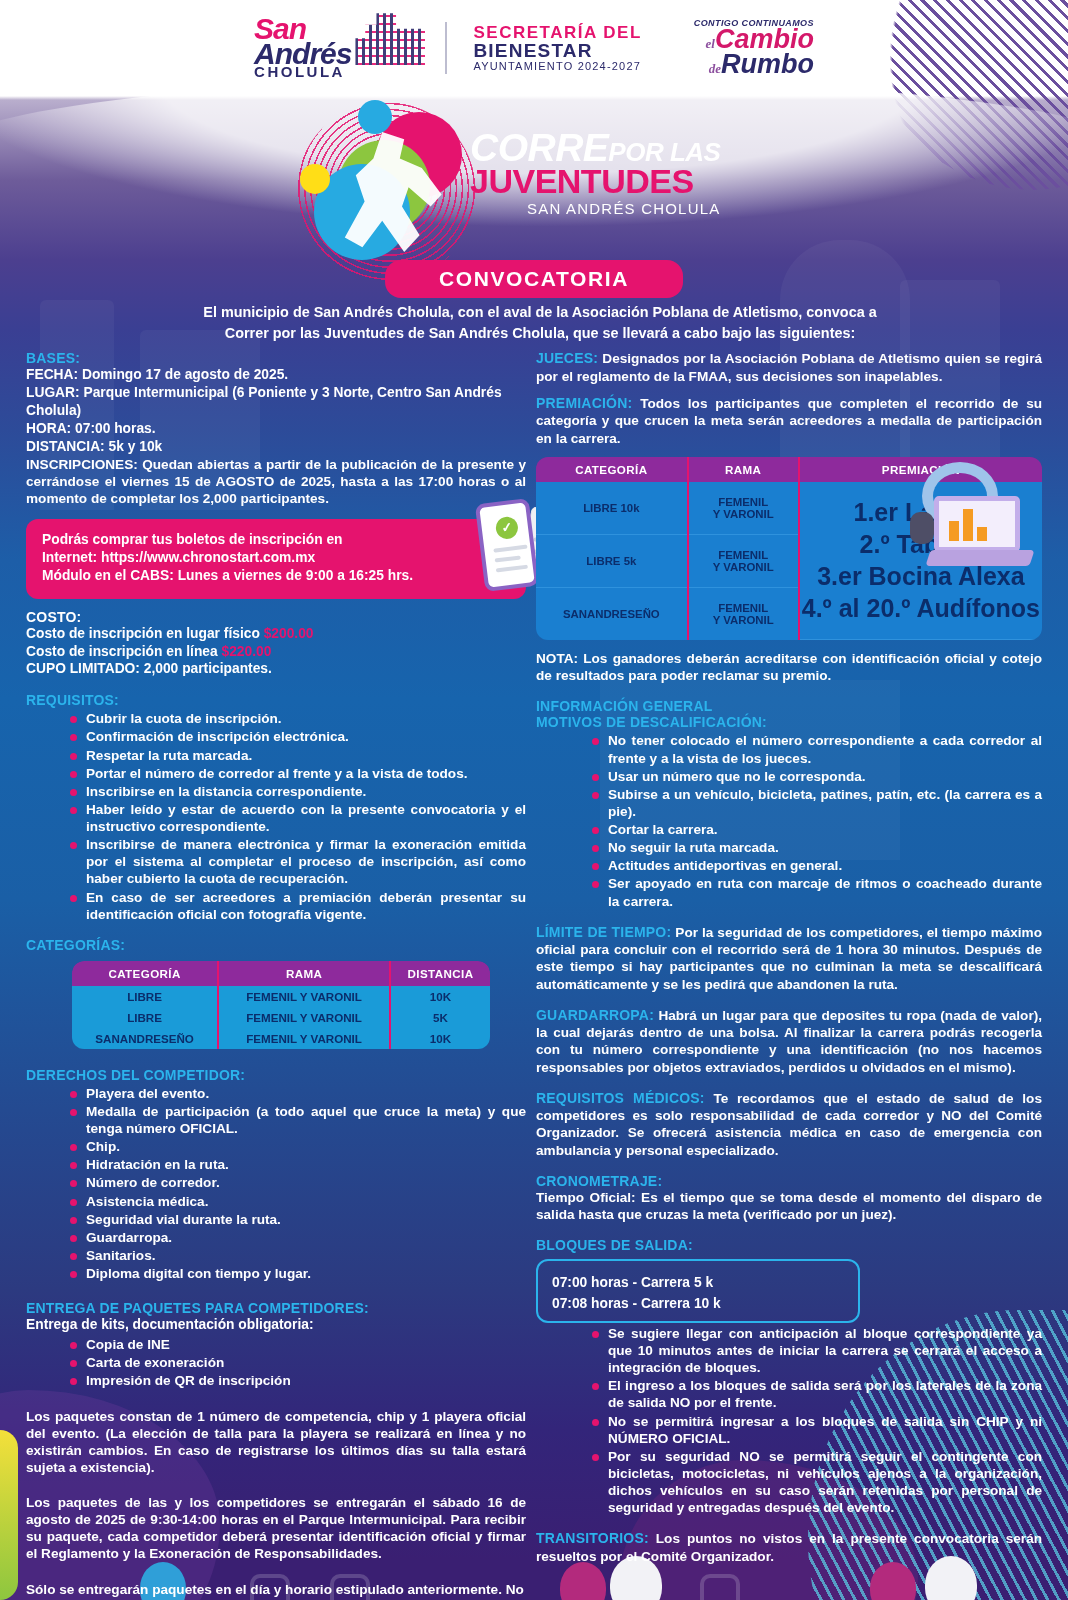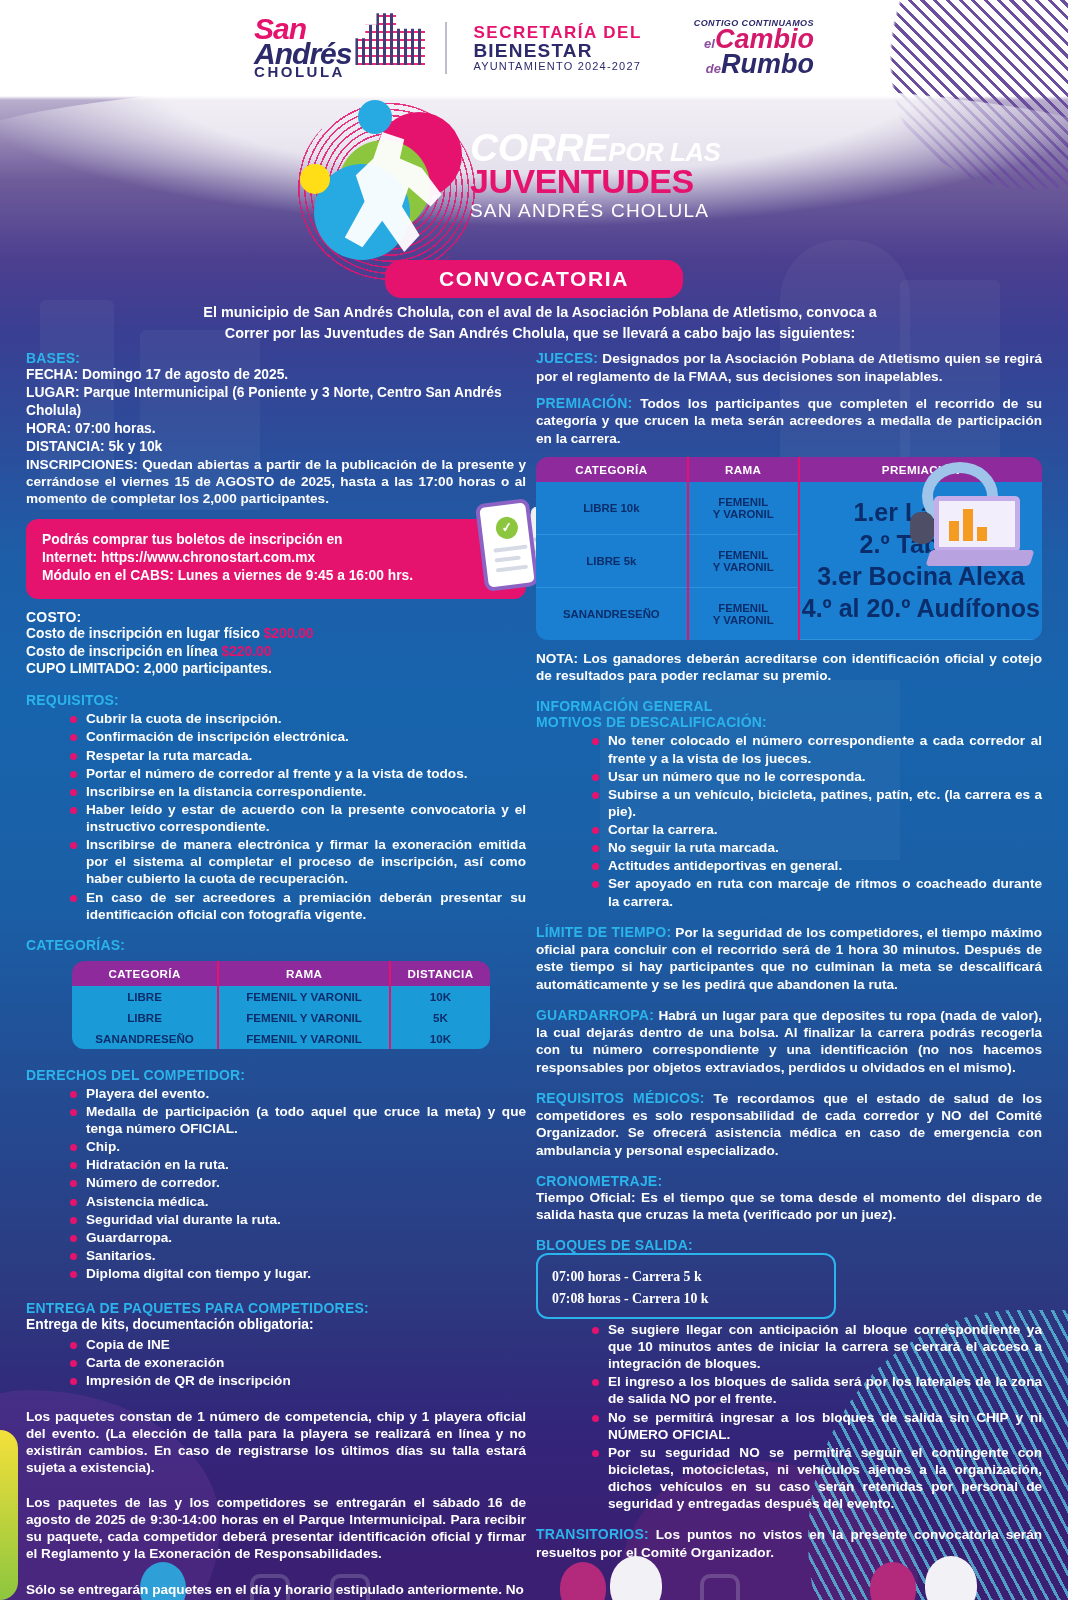--- a/index.html
+++ b/index.html
@@ -88,21 +88,21 @@
     clip-path: polygon(0 100%,0 48%,14% 48%,14% 22%,30% 22%,30% 0,58% 0,58% 30%,100% 30%,100% 100%);
   }
   .vdiv { width: 2px; height: 52px; background: #bdbdd0; margin-left: 60px;}
   #logo-bienestar { line-height: 1.02; }
   #logo-bienestar .b1 { font-size: 17px; font-weight: bold; color: #e5136e; letter-spacing: 1.5px; }
   #logo-bienestar .b2 { font-size: 19px; font-weight: bold; color: #2c2a6b; letter-spacing: 1.2px; }
   #logo-bienestar .b3 { font-size: 11px; color: #2c2a6b; letter-spacing: 1.2px; }
   #logo-cambio { line-height: .92; text-align: right; margin-left: 26px; }
   #logo-cambio .c0 { font-size: 9px; font-weight: bold; font-style: italic; color: #2c2a6b; letter-spacing: .4px; }
   #logo-cambio .c1 { font-size: 27px; font-weight: bold; font-style: italic; color: #d4186a; }
-  #logo-cambio .c1 small, #logo-cambio .c2 small { font-size: 13px; color: #8c4f9e; }
+  #logo-cambio .c1 small, #logo-cambio .c2 small { font-size: 13px; color: #8c4f9e; font-family: Liberation Serif, serif; }
   #logo-cambio .c2 { font-size: 27px; font-weight: bold; font-style: italic; color: #2c2a6b; }
 
   
   #hero { position: absolute; top: 100px; left: 0; width: 100%; height: 190px; }
   #hero-emblem { position: absolute; left: 296px; top: 2px; width: 180px; height: 180px; }
   #hero-emblem .ring {
     position:absolute; inset:0; border-radius:50%;
     background: repeating-radial-gradient(circle at 52% 48%, #e5136e 0 1.5px, transparent 1.5px 6px);
     opacity:.85;
   }
@@ -114,21 +114,21 @@
   #hero-emblem .runner {
     position:absolute; left:40px; top:30px; width:110px; height:120px;
     background: #fff;
     clip-path: polygon(42% 0,62% 6%,58% 22%,78% 30%,96% 52%,86% 62%,66% 46%,60% 62%,76% 86%,62% 100%,42% 74%,24% 96%,8% 88%,26% 58%,18% 36%,34% 22%);
     opacity:.95;
   }
   #hero-text { position: absolute; left: 470px; top: 28px; }
   #hero-text .line1 { font-size: 39px; font-weight: bold; font-style: italic; color:#ffffff; letter-spacing:-.5px; line-height: 1; }
   #hero-text .line1 span { font-size: 26px; }
   #hero-text .line2 { font-size: 34px; font-weight: bold; color:#e5136e; letter-spacing:-.5px; line-height: .96; margin-top:-2px;}
-  #hero-text .line3 { font-size: 19px; color:#ffffff; letter-spacing: 1.2px; text-align:left; margin-top:2px;}
+  #hero-text .line3 { font-size: 15px; color:#ffffff; letter-spacing: 1.2px; text-align:right; margin-top:2px;}
   #convocatoria {
     position:absolute; left:50%; transform:translateX(-50%); top:260px;
     background:#e5136e; color:#fff; font-size:21px; font-weight:bold;
     letter-spacing:1.6px; padding:7px 54px; border-radius:16px;
   }
 
   
   #intro {
     position:absolute; top:302px; left:110px; width:860px;
     text-align:center; color:#fff; font-size:14.4px; font-weight:bold; line-height:1.45;
@@ -220,22 +220,22 @@
     border:11px solid #9fc4ea; border-bottom-color:transparent; border-radius:50%;
   }
   #prize-art .hp-l, #prize-art .hp-r {
     position:absolute; width:24px; height:32px; border-radius:10px; background:#4e4e66; top:44px;
   }
   #prize-art .hp-l { right:104px; }
   #prize-art .hp-r { right:28px; background:#6f6f8c; }
 
   
   #bloques {
-    border:2px solid #2bb4ec; border-radius:12px;
-    padding:8px 14px 10px; width:300px;font-family:Liberation Serif, serif;
+    margin-top:6px; border:2px solid #2bb4ec; border-radius:12px;
+    padding:8px 14px 10px; width:324px;
   }
   #bloques .row { font-size:13.8px; font-weight:bold; margin-top:6px; }
 </style>
 </head>
 <body>
 
 <div id="poster">
 
   <div class="deco" id="stripes-tr"></div>
   <div class="deco" id="arc-top"></div>
@@ -306,21 +306,21 @@
     <div class="h-cyan">BASES:</div>
     <div class="kv">FECHA: Domingo 17 de agosto de 2025.</div>
     <div class="kv tight">LUGAR: Parque Intermunicipal (6 Poniente y 3 Norte, Centro San Andrés Cholula)</div>
     <div class="kv">HORA: 07:00 horas.</div>
     <div class="kv">DISTANCIA: 5k y 10k</div>
     <p class="body">INSCRIPCIONES: Quedan abiertas a partir de la publicación de la presente y cerrándose el viernes 15 de AGOSTO de 2025, hasta a las 17:00 horas o al momento de completar los 2,000 participantes.</p>
 
     <div id="pinkband">
       <p>Podrás comprar tus boletos de inscripción en</p>
       <p>Internet: https://www.chronostart.com.mx</p>
-      <p>Módulo en el CABS: Lunes a viernes de 9:45 a 16:00 hrs.</p>
+      <p>Módulo en el CABS: Lunes a viernes de 9:00 a 16:25 hrs.</p>
       <div id="phone-art">
         <div class="doc">
           <i style="top:18px;width:36px"></i>
           <i style="top:30px;width:30px"></i>
           <i style="top:42px;width:36px"></i>
           <i style="top:54px;width:24px"></i>
         </div>
         <div class="phone">
           <div class="check">✓</div>
           <i style="top:42px;width:34px"></i>

